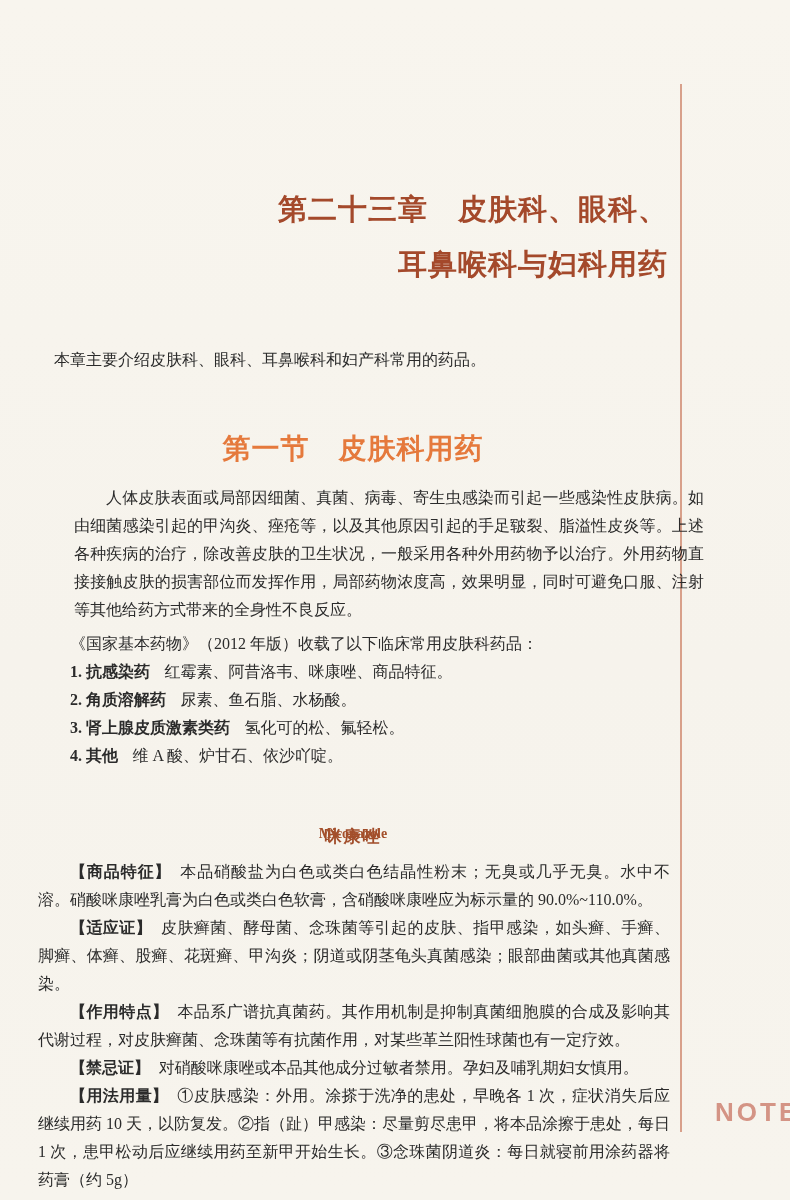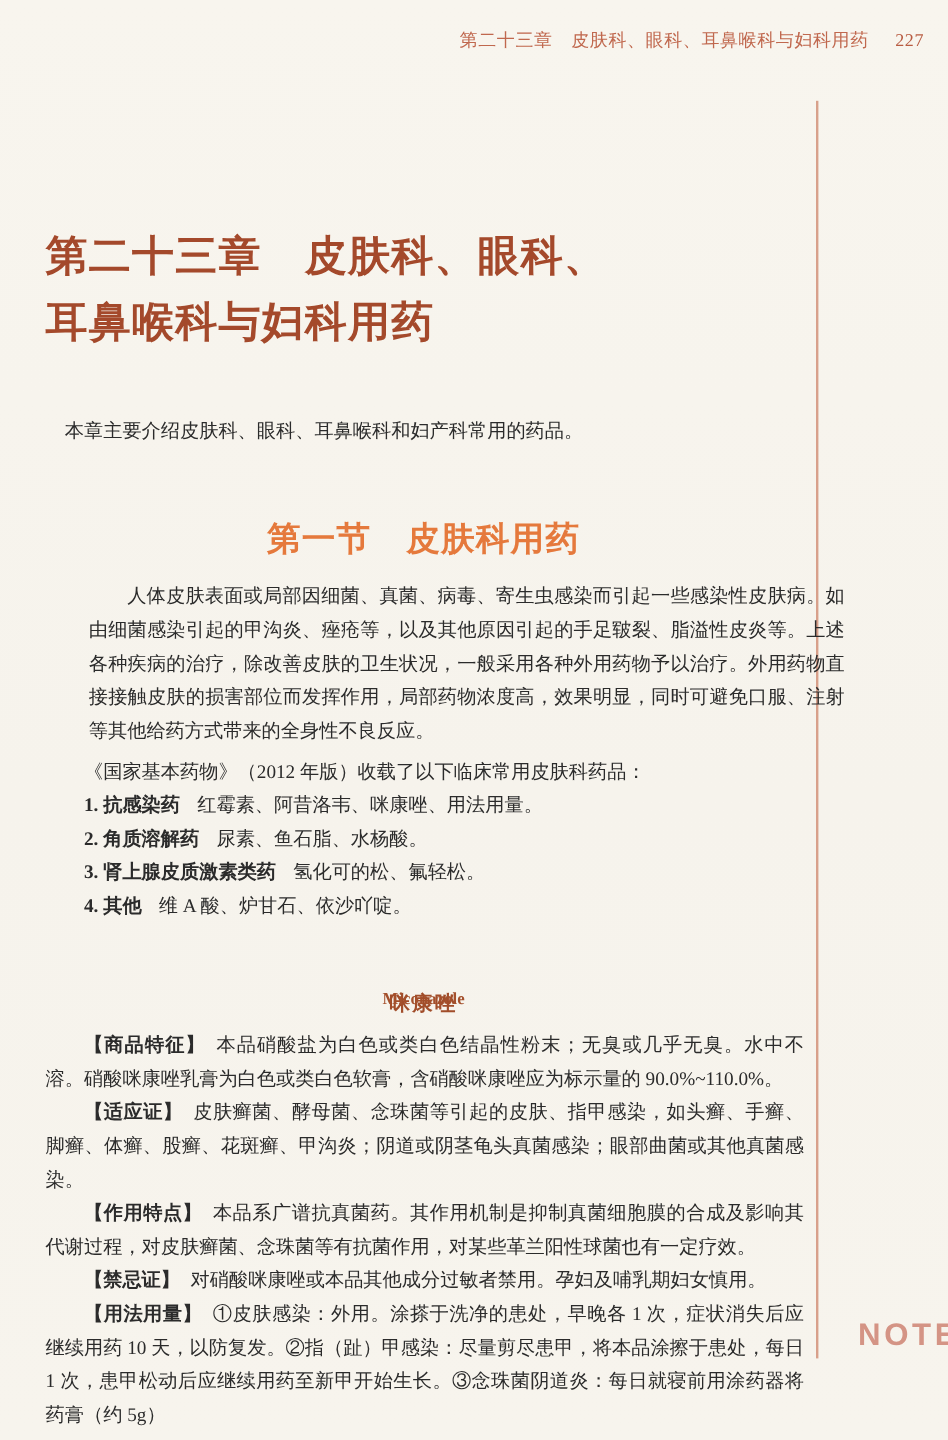--- a/index.html
+++ b/index.html
@@ -20,22 +20,22 @@
   .page-number { color:#b85c42; }
   
   .v-rule {
     position:absolute; left:680px; top:84px;
     width:2px; height:1048px;
     background:#cd8469; opacity:0.75;
   }
   
   .chapter-title {
     position:absolute; top:163px; left:38px; width:630px;
-    text-align:left; font-weight:bold;
-    color:#a4492b; font-size:35px; line-height:55px;
+    text-align:right; font-weight:bold;
+    color:#a4492b; font-size:29px; line-height:55px;
     letter-spacing:1px;
   }
   
   .intro {
     position:absolute; top:330px; left:22px; width:630px;
     font-size:16px; line-height:28px; text-indent:2em;
   }
   
   .section-title {
     position:absolute; top:407px; left:38px; width:630px;
@@ -78,42 +78,38 @@
     font-family:"Liberation Sans", sans-serif;
     font-weight:bold; font-size:26px; letter-spacing:3px;
     color:#d18a7a; opacity:0.9;margin-left:25px;
   }
 </style>
 </head>
 <body>
 
 <div class="page">
 
-  <div class="page-header">
-    <span>第二十三章　皮肤科、眼科、耳鼻喉科与妇科用药</span>
-    <span class="page-number">227</span>
-  </div>
 
   <div class="v-rule"></div>
 
   <h1 class="chapter-title">
     <span>第二十三章　皮肤科、眼科、</span><br>
     <span>耳鼻喉科与妇科用药</span>
   </h1>
 
   <p class="intro">本章主要介绍皮肤科、眼科、耳鼻喉科和妇产科常用的药品。</p>
 
   <h2 class="section-title">第一节　皮肤科用药</h2>
 
   <p class="para1">人体皮肤表面或局部因细菌、真菌、病毒、寄生虫感染而引起一些感染性皮肤病。如由细菌感染引起的甲沟炎、痤疮等，以及其他原因引起的手足皲裂、脂溢性皮炎等。上述各种疾病的治疗，除改善皮肤的卫生状况，一般采用各种外用药物予以治疗。外用药物直接接触皮肤的损害部位而发挥作用，局部药物浓度高，效果明显，同时可避免口服、注射等其他给药方式带来的全身性不良反应。</p>
 
   <div class="catalogue">
     <div class="line">《国家基本药物》（2012 年版）收载了以下临床常用皮肤科药品：</div>
     <div class="line">
-      <span class="li-label">1. 抗感染药</span><span>红霉素、阿昔洛韦、咪康唑、用法用量。</span>
+      <span class="li-label">1. 抗感染药</span><span>红霉素、阿昔洛韦、咪康唑、商品特征。</span>
     </div>
     <div class="line">
       <span class="li-label">2. 角质溶解药</span><span>尿素、鱼石脂、水杨酸。</span>
     </div>
     <div class="line">
       <span class="li-label">3. 肾上腺皮质激素类药</span><span>氢化可的松、氟轻松。</span>
     </div>
     <div class="line">
       <span class="li-label">4. 其他</span><span>维 A 酸、炉甘石、依沙吖啶。</span>
     </div>

